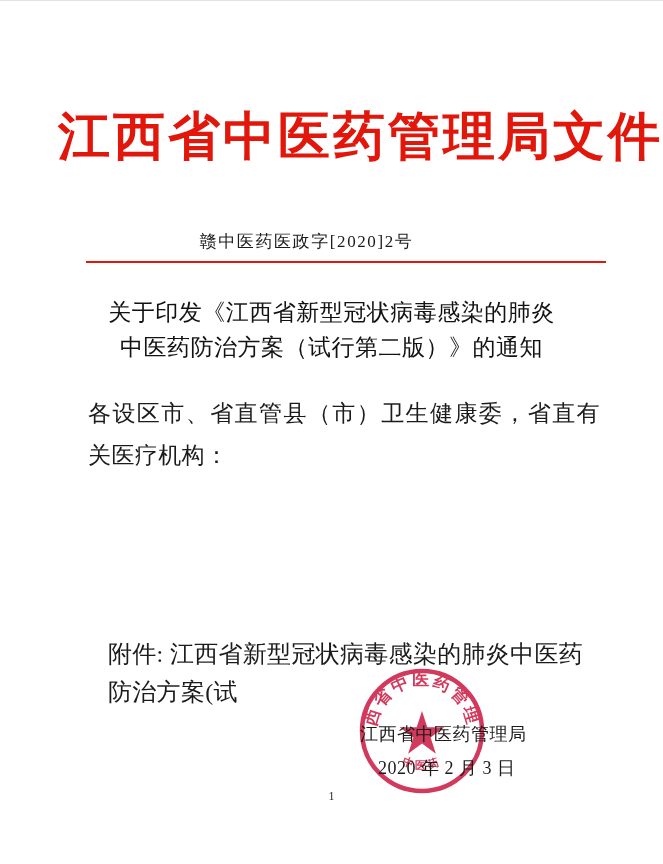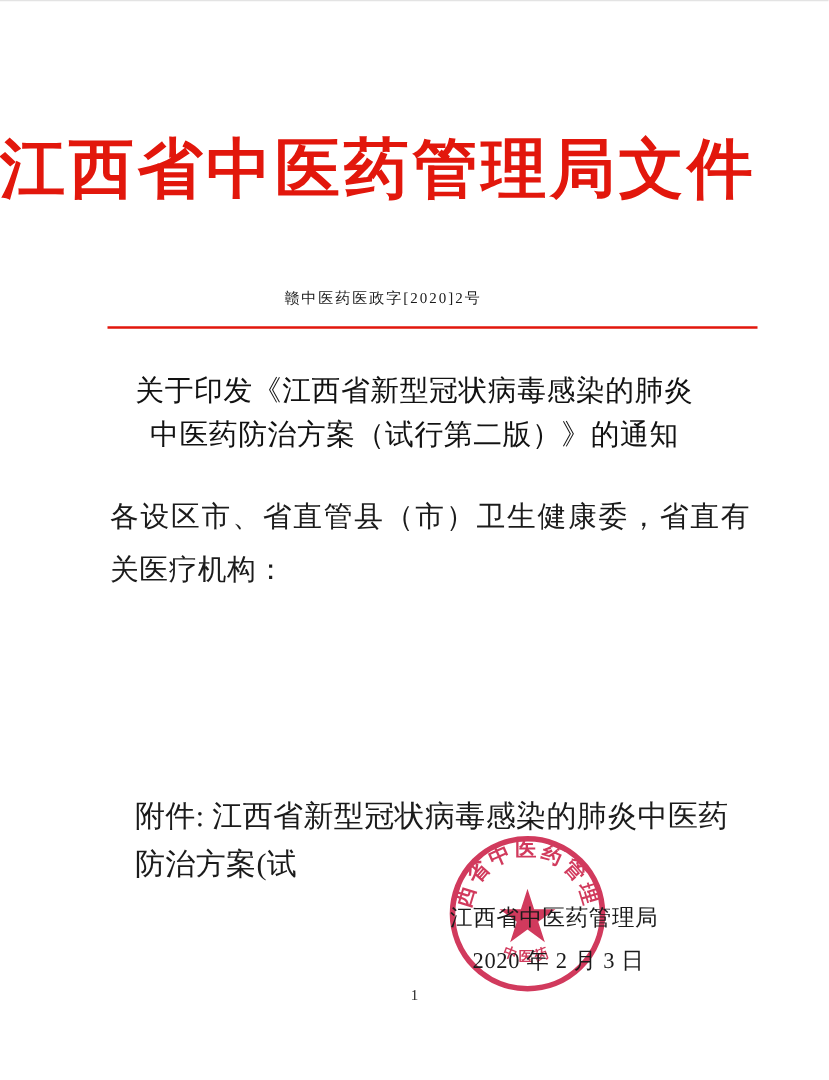--- a/index.html
+++ b/index.html
@@ -19,38 +19,38 @@
     box-sizing: border-box;
     border-top: 1px solid #e3e3e3;
   }
 
   
   .masthead {
     position: absolute;
     top: 104px;
     left: 0;
     width: 663px;
-    text-align: left;
+    text-align: right;
     color: #e2170c;
     font-family: "Liberation Serif", "DejaVu Serif", serif;
     font-weight: bold;
     font-size: 52px;
     letter-spacing: 3px;
     line-height: 64px;
     white-space: nowrap;
   }
 
   
   .doc-number {
     position: absolute;
     top: 229px;
     left: 0;
     width: 613px;
     text-align: center;
-    font-size: 12px;
+    font-size: 17px;
     color: #1a1a1a;
     letter-spacing: 1.6px;
     white-space: nowrap;
   }
 
   .red-rule {
     position: absolute;
     top: 260px;
     left: 86px;
     width: 520px;

